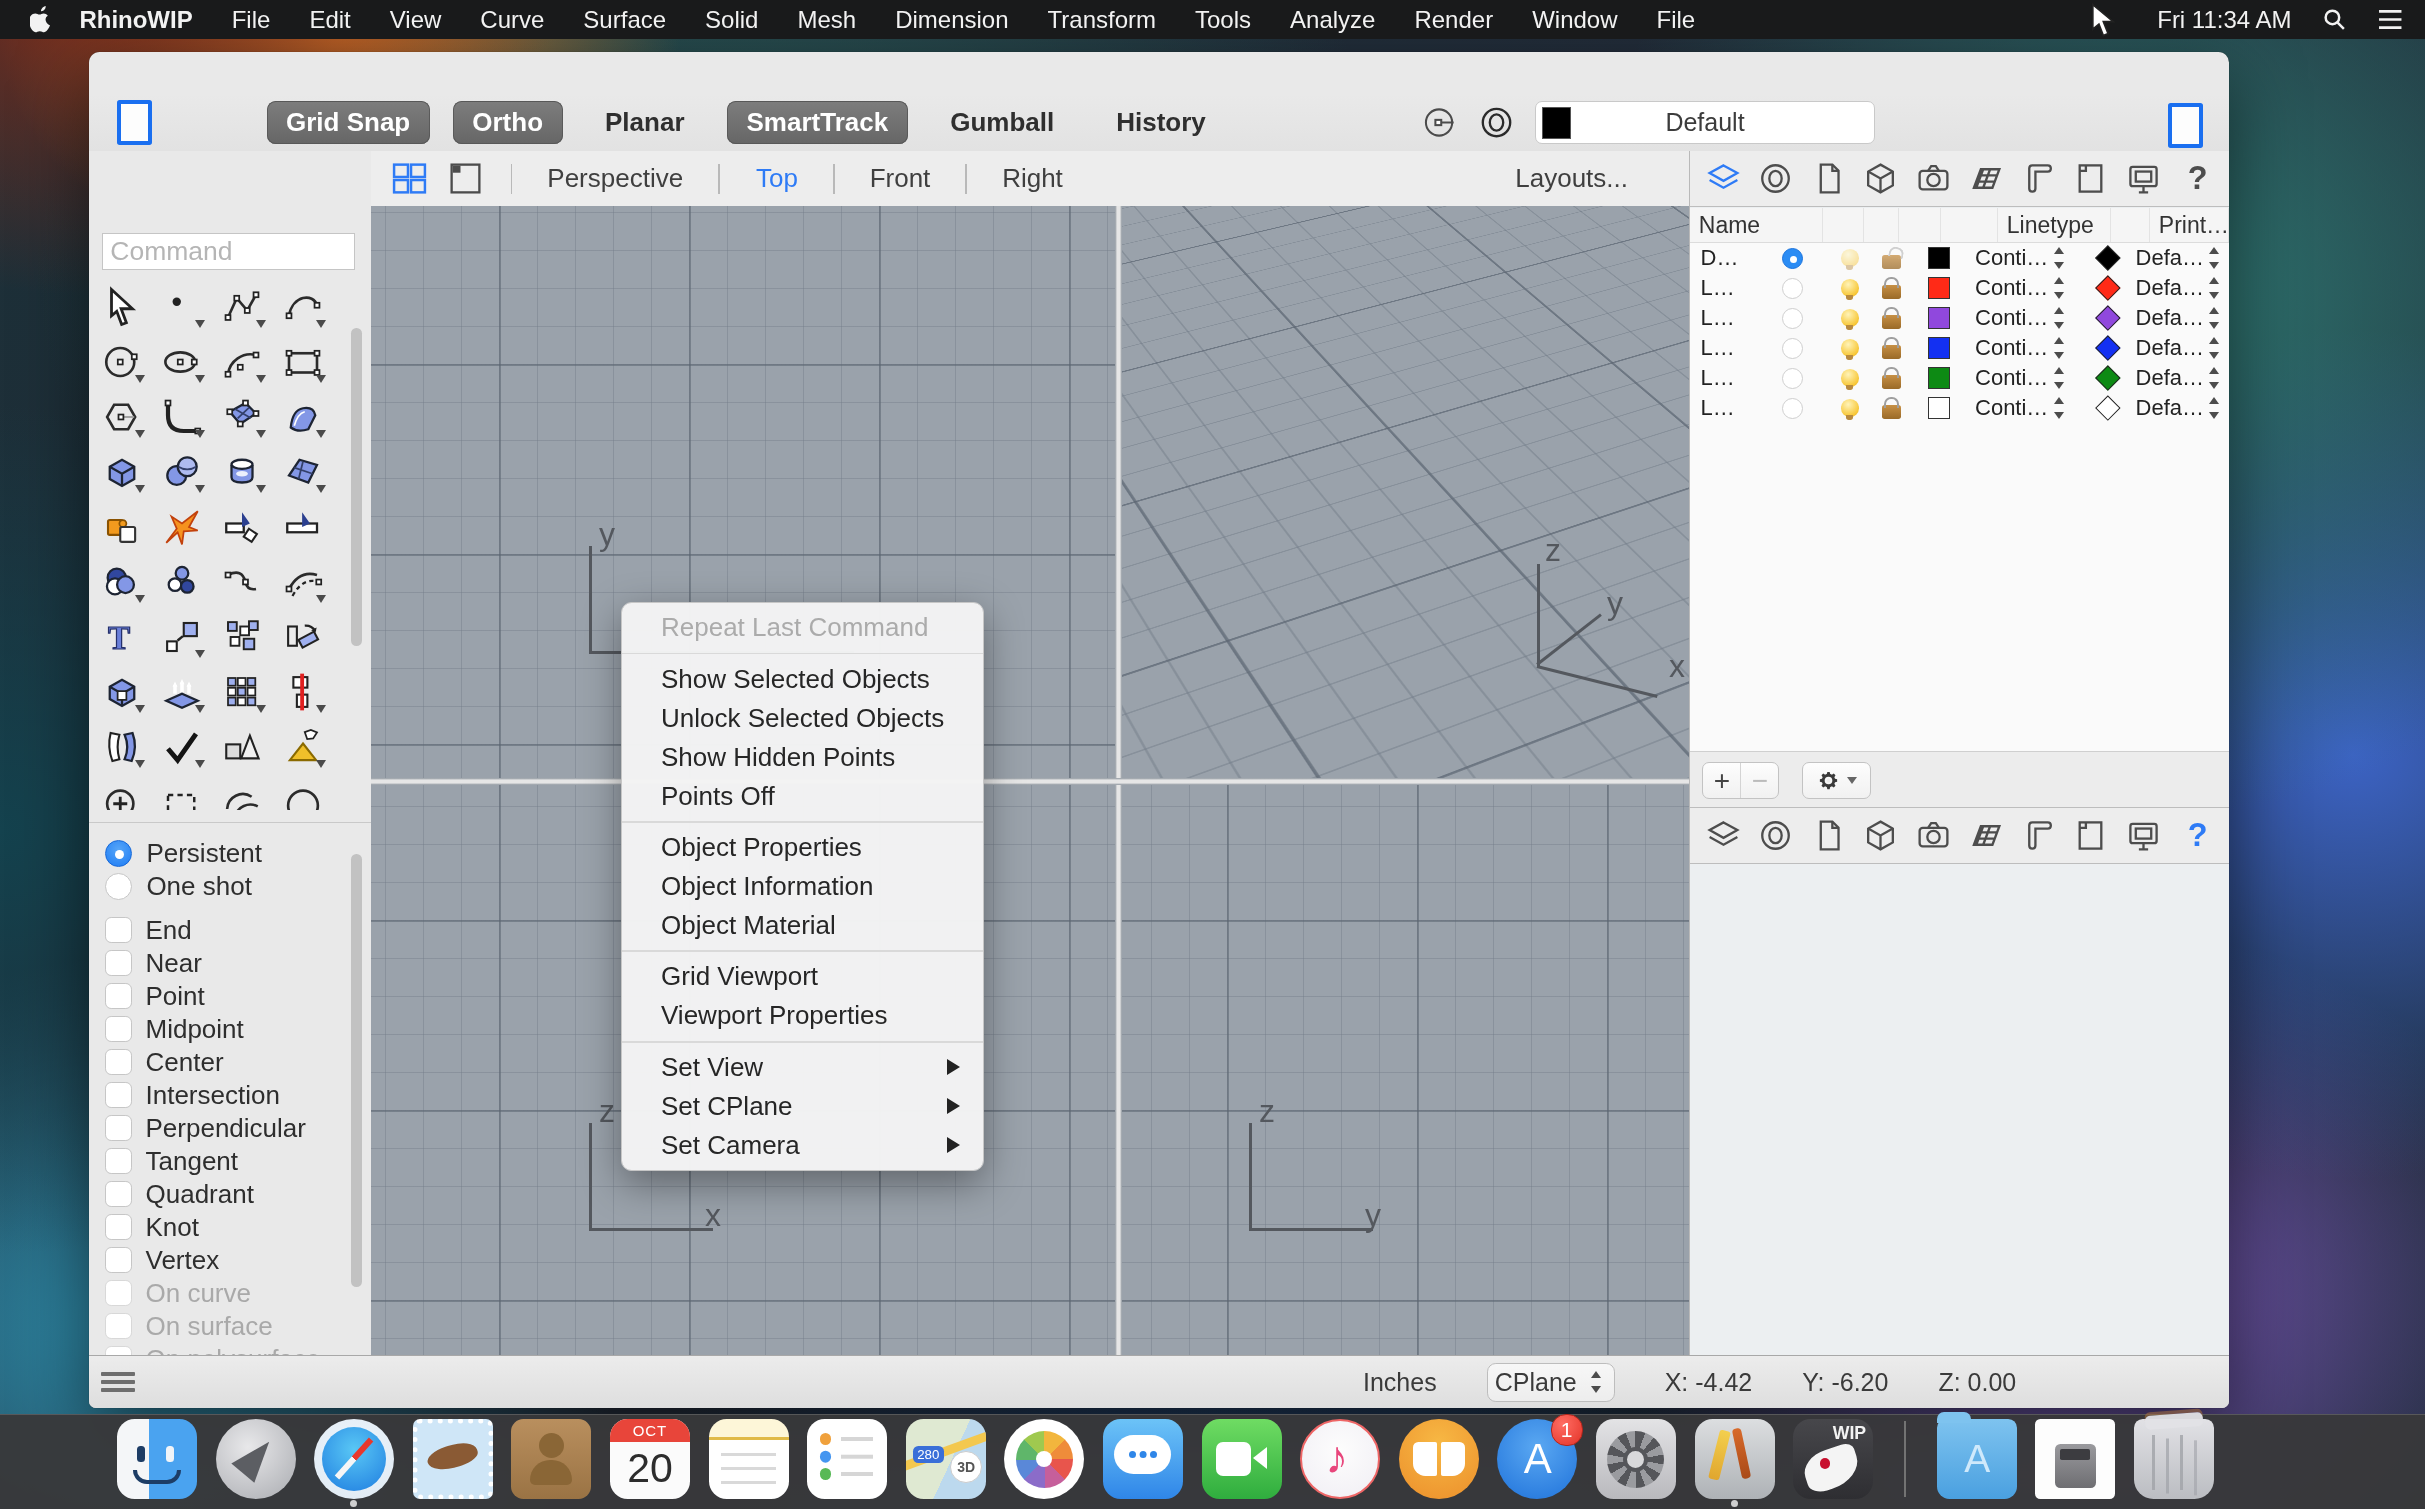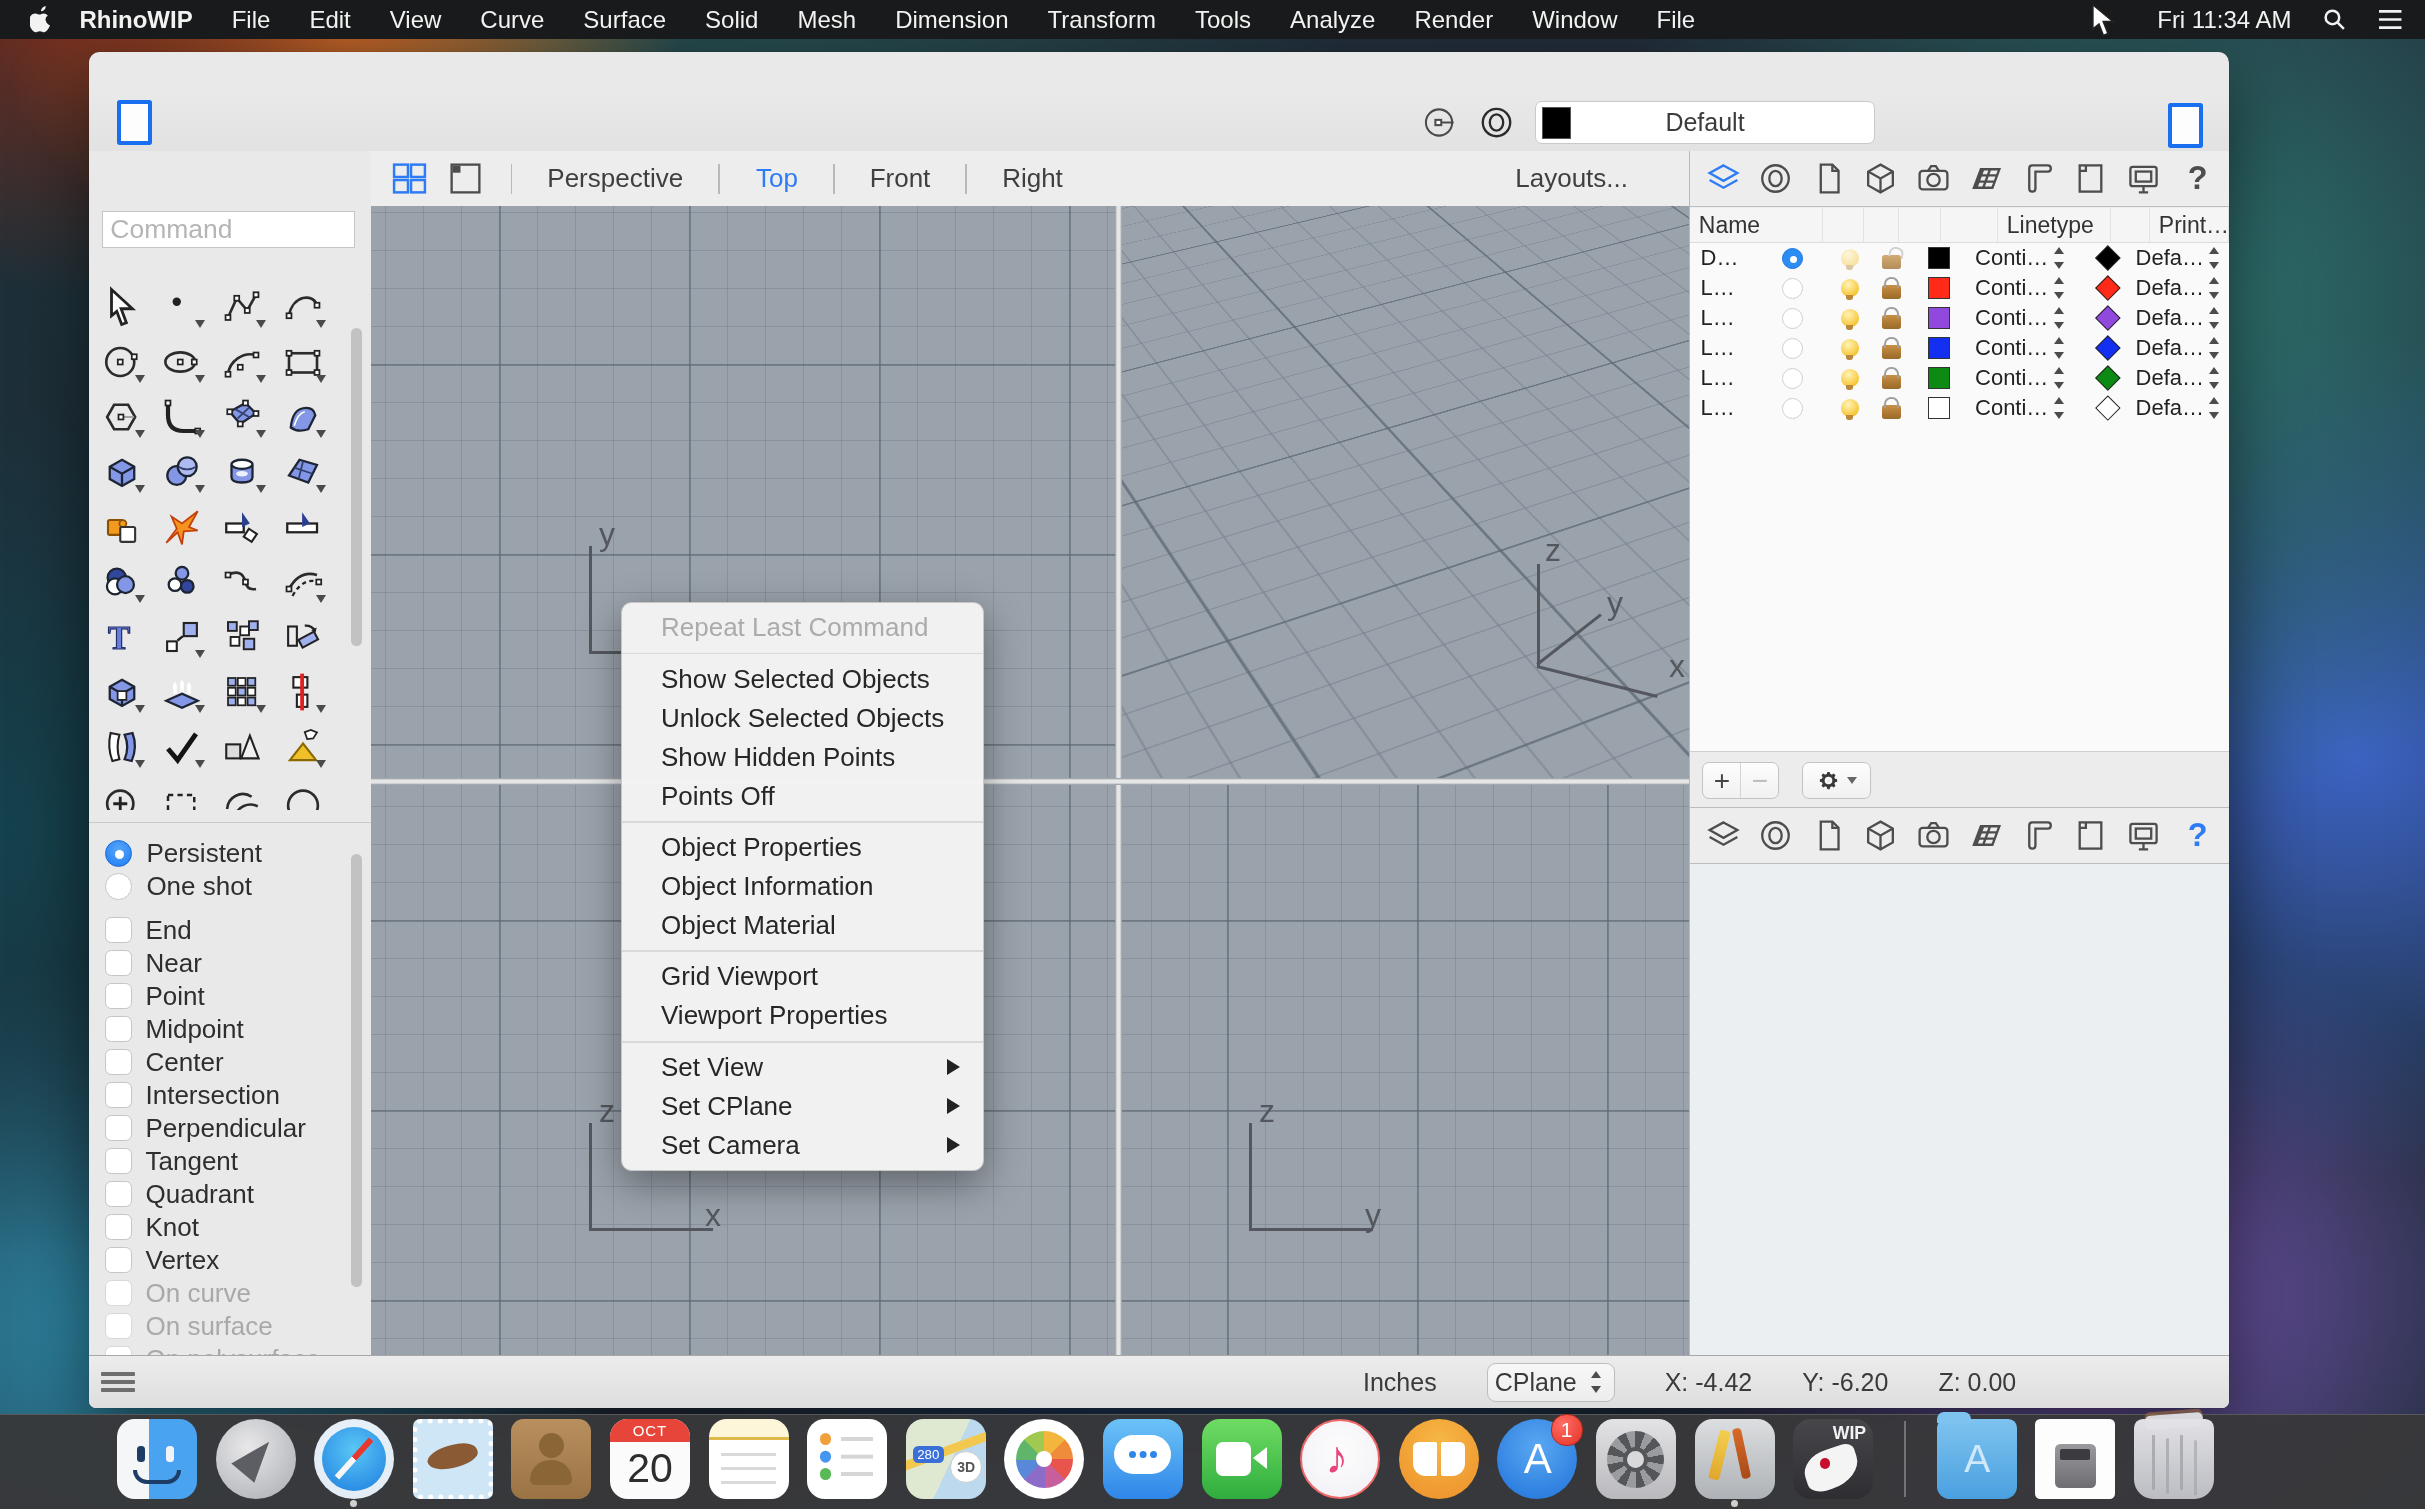--- a/index.html
+++ b/index.html
@@ -49,21 +49,21 @@
   .toggle{font-size:26px;font-weight:700;color:#2f2f2f;padding:6.2px 19.5px;border-radius:8.8px;white-space:nowrap;}
   .toggle.on{background:linear-gradient(#7d7d7d,#666666);color:#fff;box-shadow:inset 0 0 0 0.9px #585858;}
   #tb-right{position:absolute;right:354px;top:7px;display:flex;align-items:center;gap:21px;}
   .circ-ico{width:35px;height:35px;}
   #layer-select{width:338px;height:41px;background:#fff;border:0.9px solid #c9c9c9;border-radius:7px;
     display:flex;align-items:center;position:relative;}
   #layer-swatch{width:26.5px;height:30px;margin-left:6.2px;border:0.9px solid #555;}
   #layer-select-label{position:absolute;left:0;right:0;text-align:center;font-size:25px;color:#3c3c3c;}
   
   #sidebar{position:absolute;left:0;top:99px;width:282px;bottom:52px;background:#e9e9e9;border-right:0.9px solid #c9c9c9;}
-  #command-input{position:absolute;left:13.3px;top:60px;width:237px;height:35px;background:#fff;border:0.9px solid #c5c5c5;
+  #command-input{position:absolute;left:13.3px;top:82px;width:237px;height:35px;background:#fff;border:0.9px solid #c5c5c5;
     font-size:26.5px;color:#333;padding:0 7px;font-family:"Liberation Sans",sans-serif;}
   #command-input::placeholder{color:#b5b5b5;}
   #tool-grid{position:absolute;left:5.3px;top:128px;width:251px;height:531px;display:grid;
     grid-template-columns:repeat(4,55px);grid-auto-rows:55px;column-gap:5.3px;row-gap:0px;overflow:hidden;}
   .tool{position:relative;width:55px;height:55px;display:flex;align-items:center;justify-content:center;}
   .tool svg{width:42px;height:42px;}
   .tool .caret{position:absolute;right:4.4px;bottom:6.2px;width:0;height:0;border-left:5.3px solid transparent;border-right:5.3px solid transparent;border-top:8px solid #4a4a4a;}
   .vscroll{position:absolute;width:10.6px;border-radius:5.3px;background:#c2c2c2;}
   #tools-scroll{left:262px;top:177px;height:318px;}
   #osnap-scroll{left:262px;top:703px;height:433px;}
@@ -286,20 +286,28 @@
   <div id="pointer-cursor">
     <svg width="28" height="34" viewBox="0 0 16 20">
         <path d="M2 1 L14 11 H8.2 L11 18 L8.2 19.2 L5.6 12.4 L2 15.4 Z" fill="#fff" stroke="#222" stroke-width="1"></path>
       </svg>
   </div>
 
   <div id="window">
 
     <div id="toolbar">
       <div class="panel-toggle" id="pt-left"></div>
+      <div id="toggles">
+          <div class="toggle on">Grid Snap</div>
+          <div class="toggle on">Ortho</div>
+          <div class="toggle">Planar</div>
+          <div class="toggle on">SmartTrack</div>
+          <div class="toggle">Gumball</div>
+          <div class="toggle">History</div>
+        </div>
       <div id="tb-right">
         <span class="circ-ico">
           <svg width="35" height="35" viewBox="0 0 24 24" fill="none" stroke="#4b4b4b" stroke-width="1.4">
               <circle cx="11" cy="12" r="9"></circle>
               <rect x="8.5" y="10.2" width="4" height="3.6" fill="#fff"></rect>
               <path d="M12.5 12 H21"></path>
             </svg>
         </span>
         <span class="circ-ico">
           <svg width="35" height="35" viewBox="0 0 24 24" fill="none" stroke="#2b2b2b" stroke-width="1.6">

